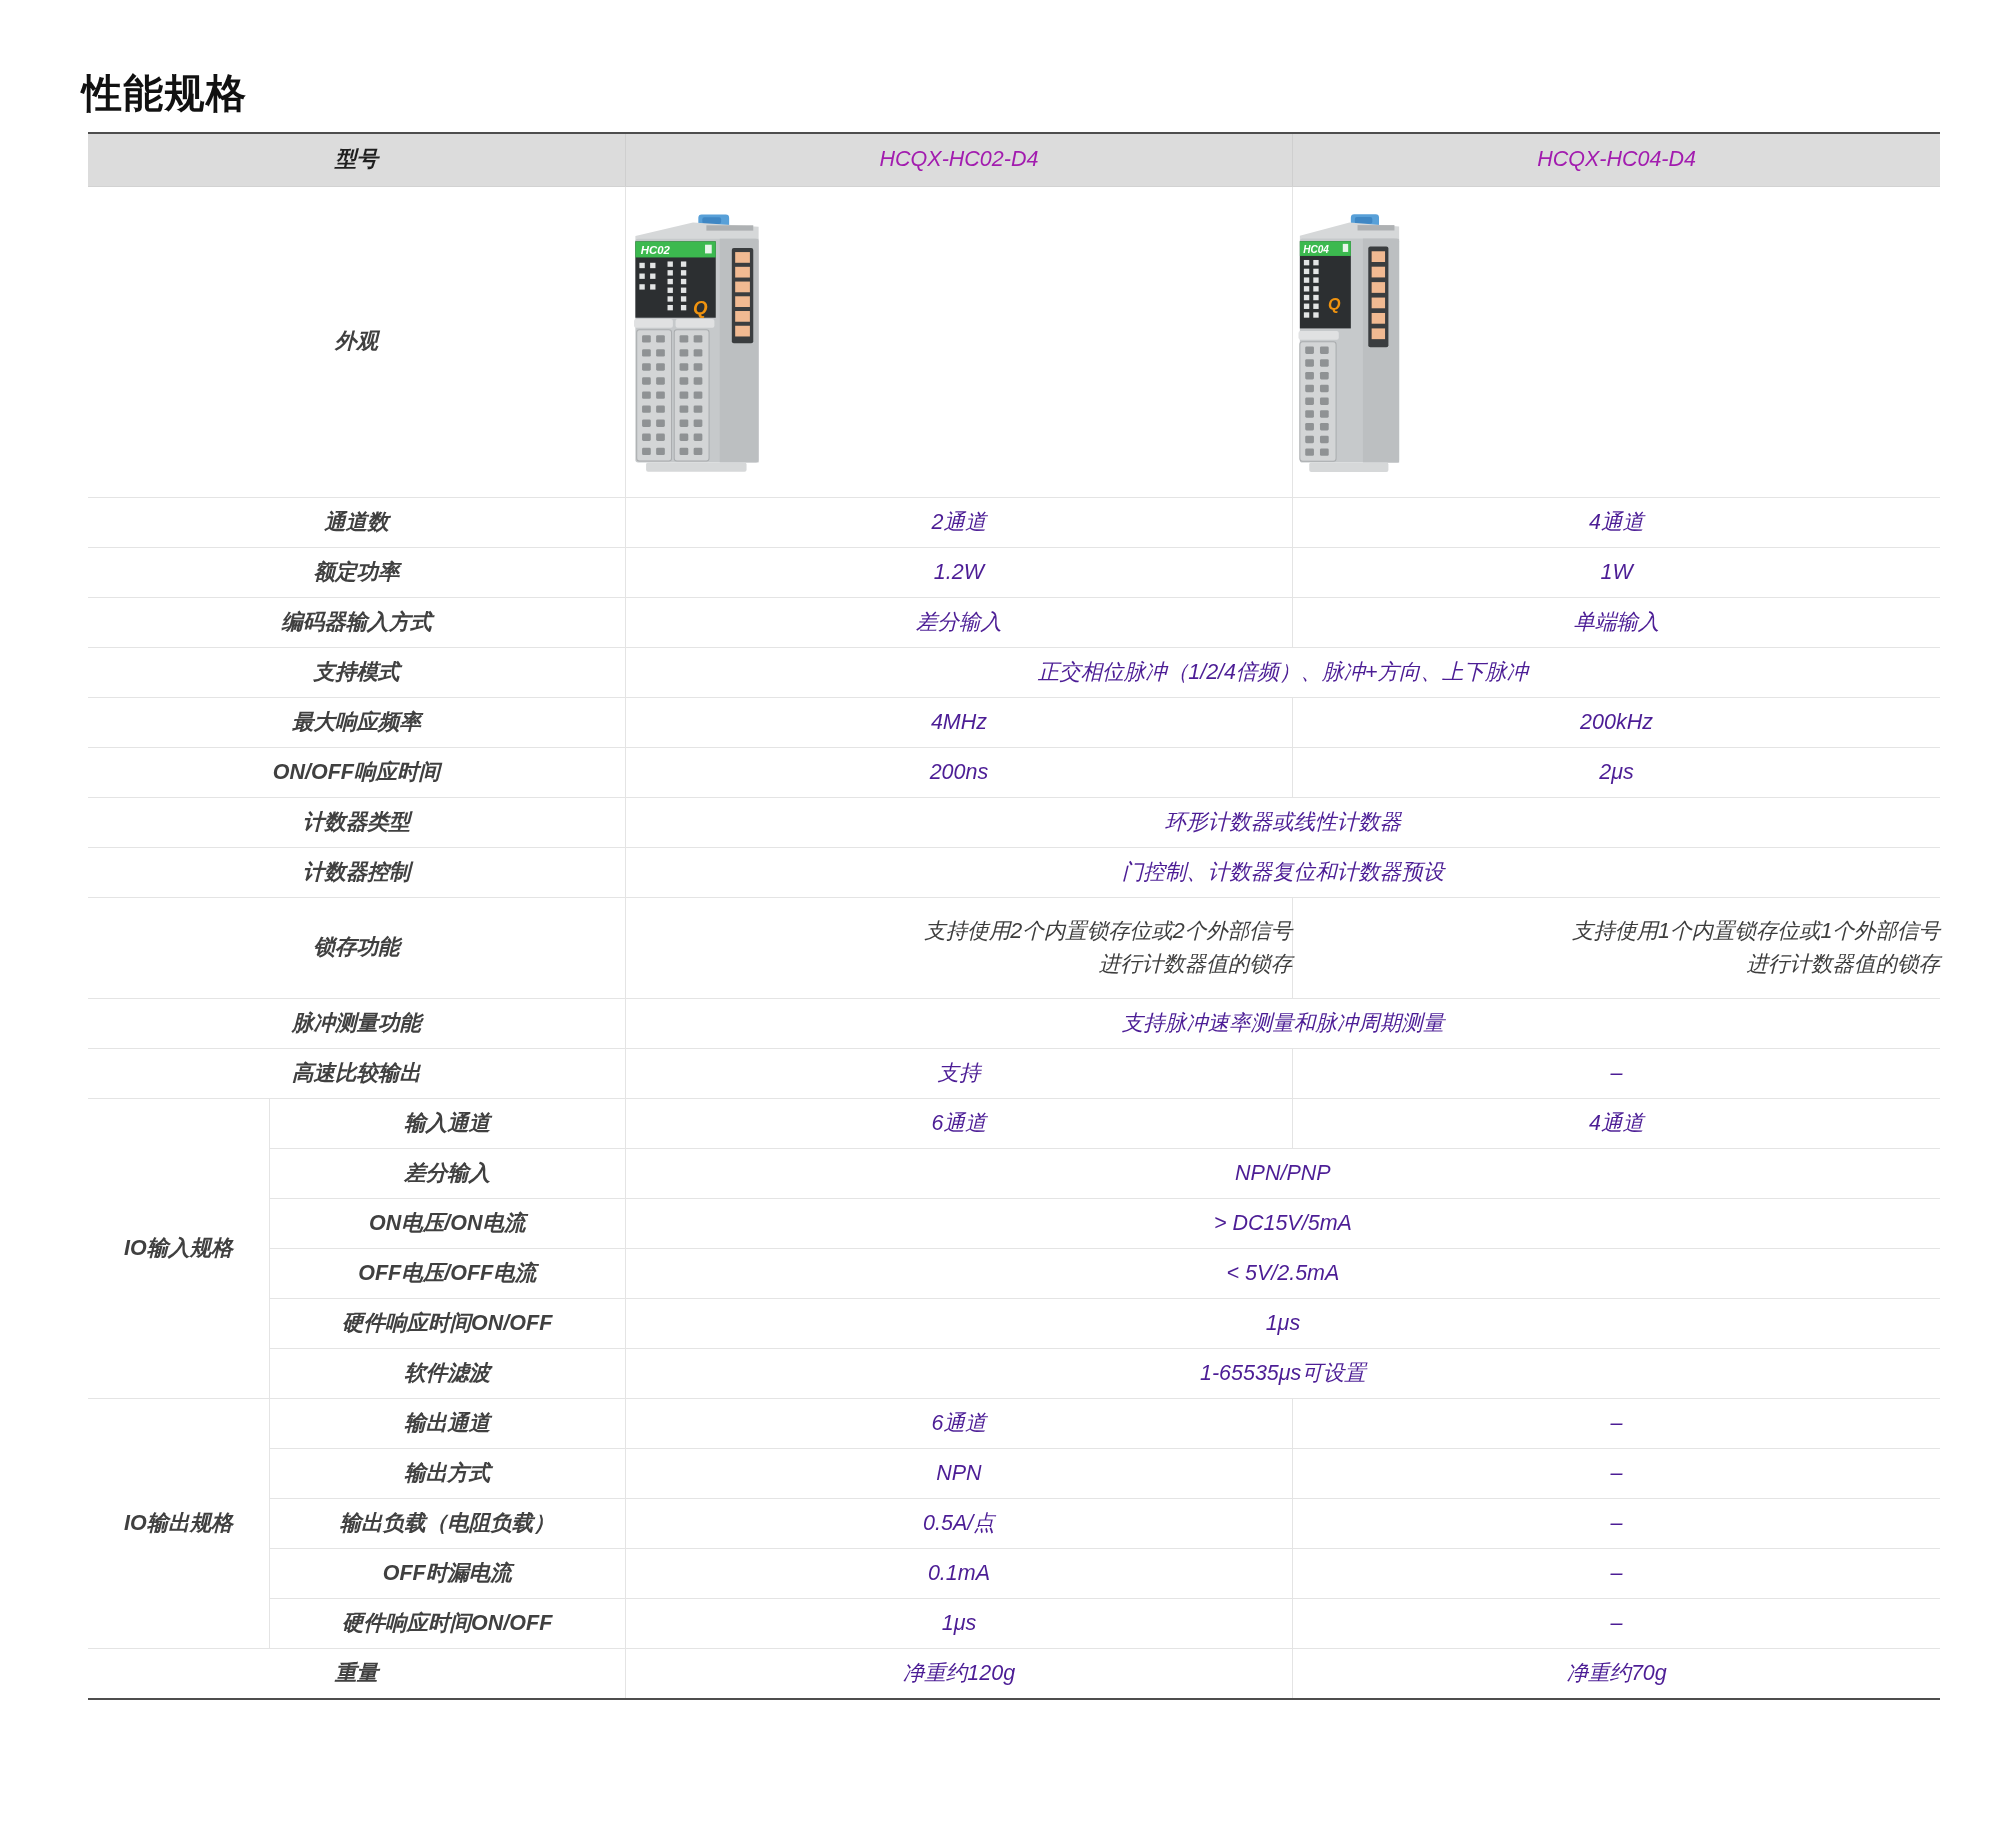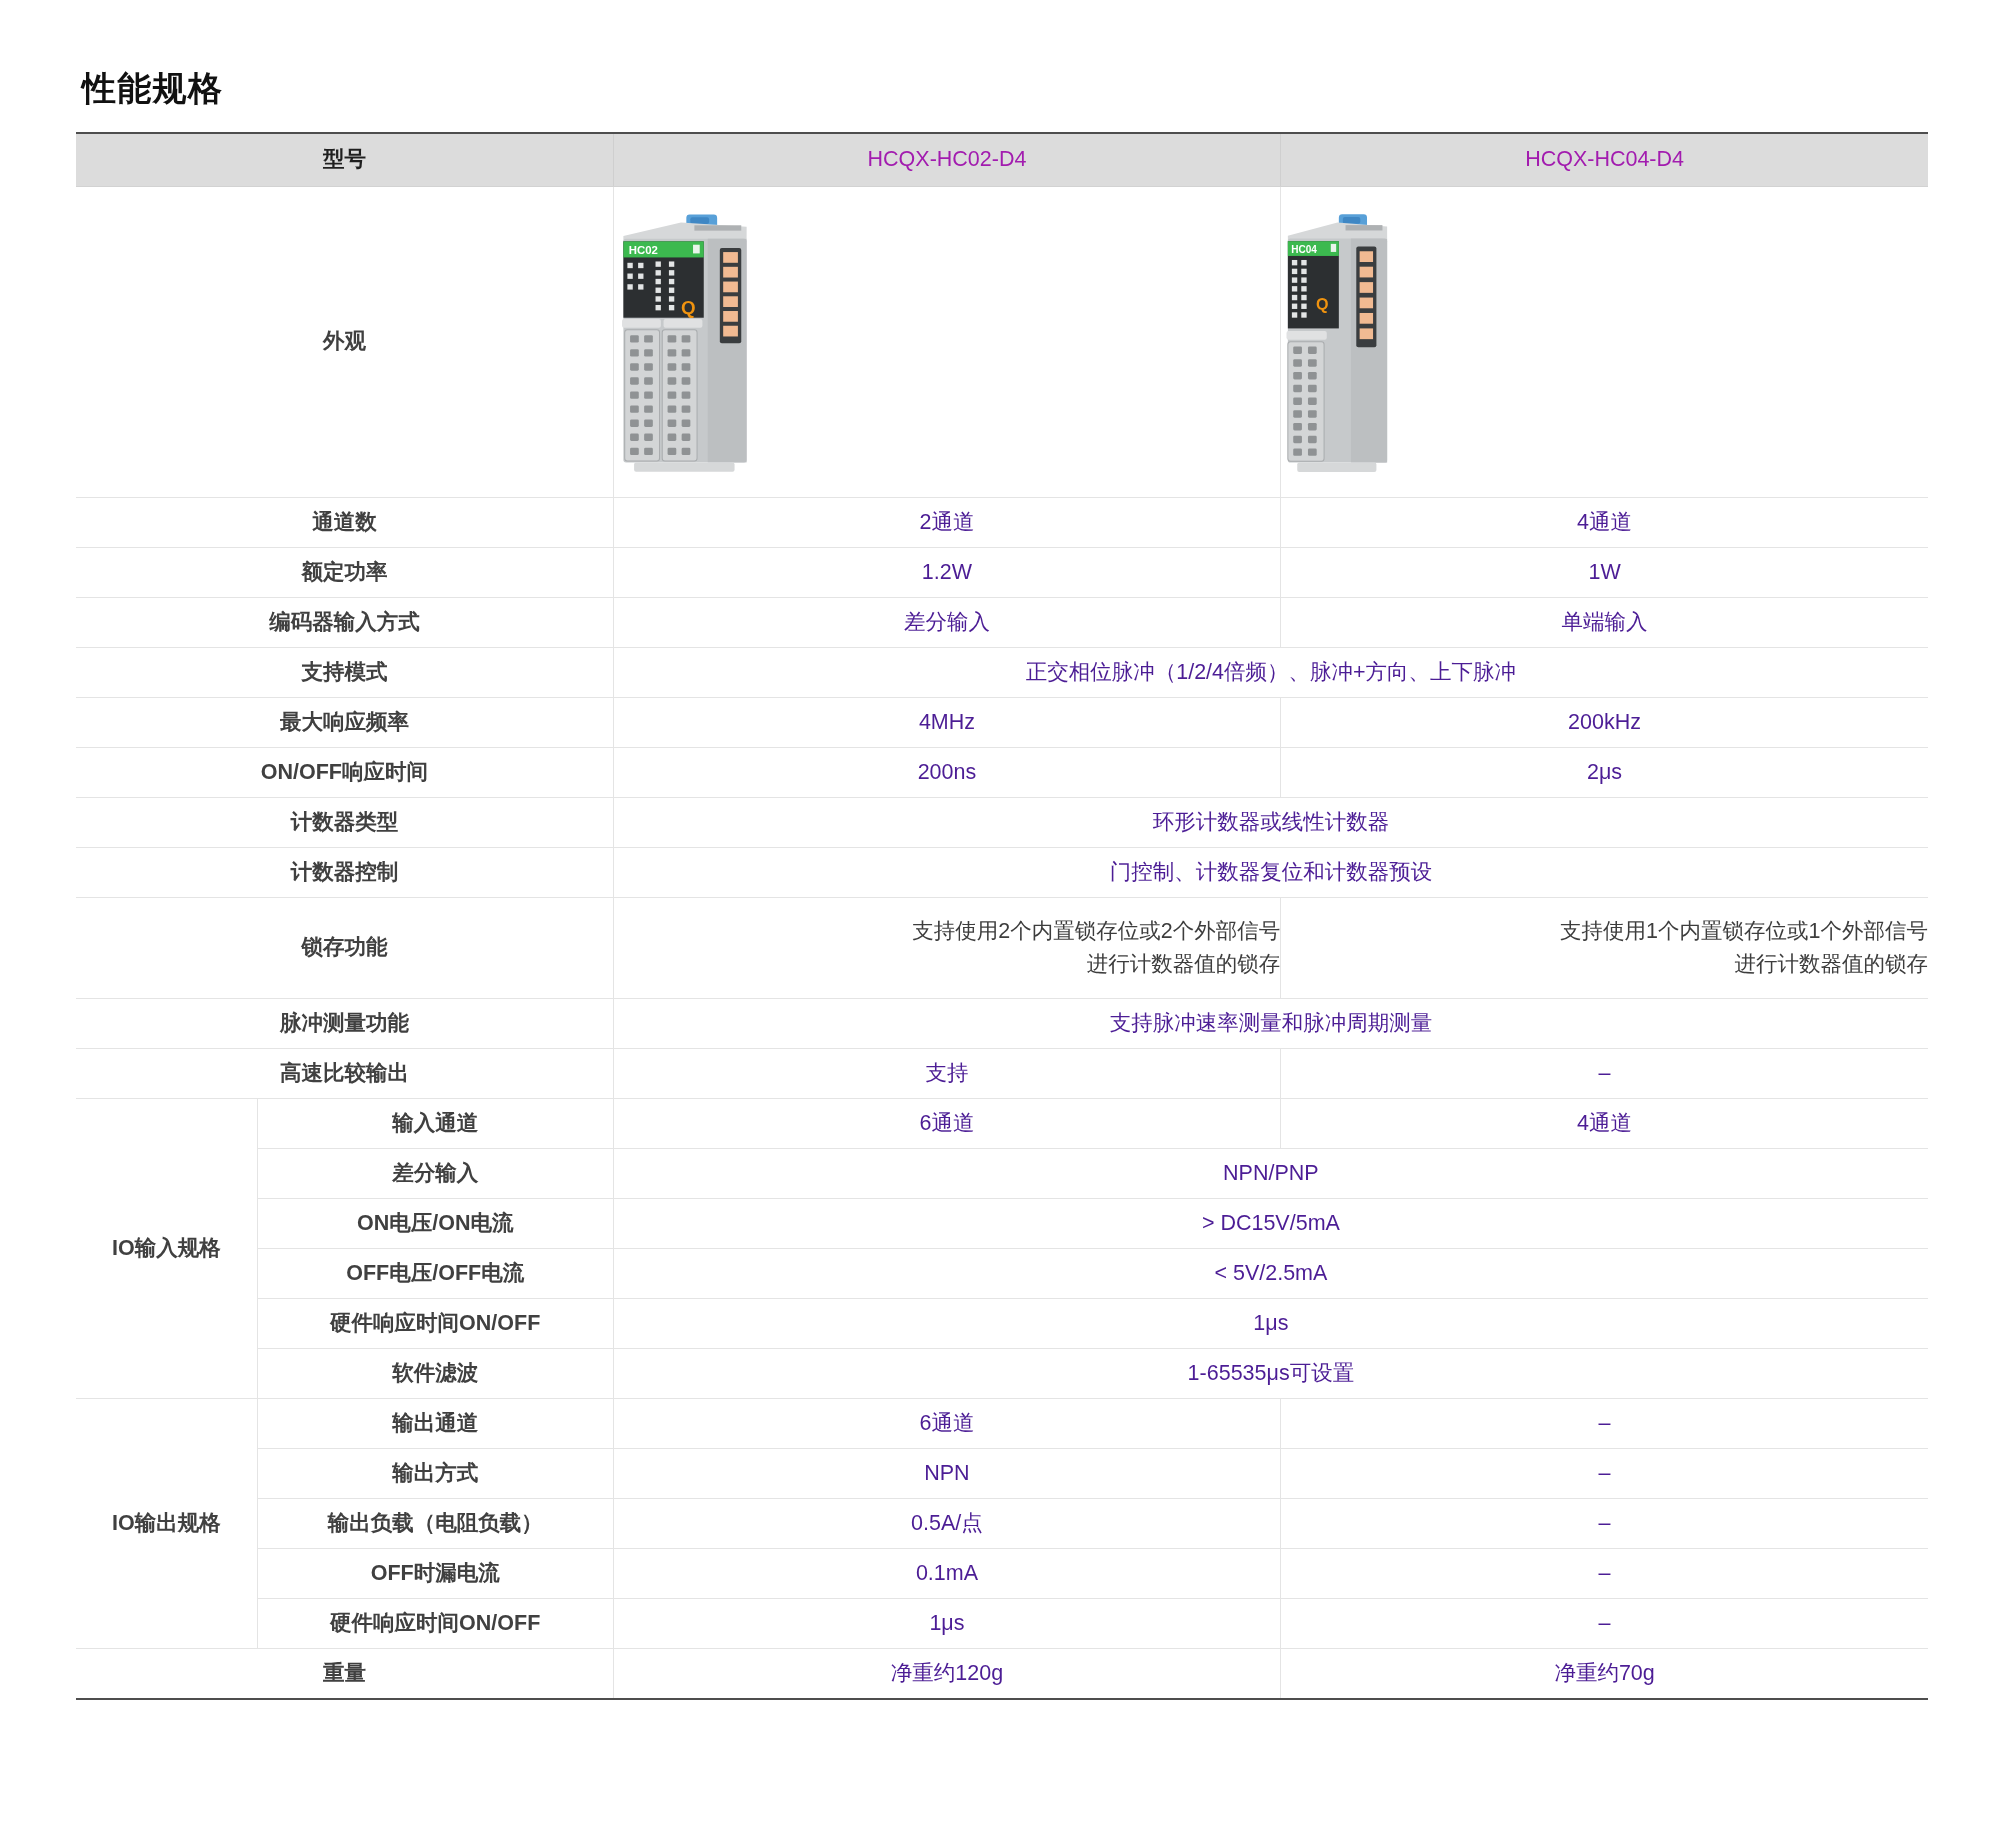--- a/index.html
+++ b/index.html
@@ -5,31 +5,32 @@
   html,body{margin:0;padding:0;background:#ffffff;}
   .page{
     position:relative;
     width:2015px;height:1843px;
     background:#ffffff;
     font-family:"Liberation Sans","DejaVu Sans",sans-serif;
     color:#1a1a1a;
   }
   .page-title{
     position:absolute;left:82px;top:66px;
-    font-size:34px;font-weight:700;color:#111111;
+    font-size:40px;font-weight:700;color:#111111;
     letter-spacing:1.3px;
   }
   table.spec{
-    position:absolute;left:76px;top:132px;
+    position:absolute;left:88px;top:132px;
     width:1852px;
     border-collapse:collapse;
     table-layout:fixed;
     border-top:2.7px solid #4e4e4e;
     border-bottom:2.7px solid #4e4e4e;
     font-size:21.5px;
+    font-style:italic;
   }
   td,th{
     padding:0;
     vertical-align:middle;
     text-align:center;
     line-height:1.35;
   }
   tr.hdr th{
     height:52px;
     background:#dcdcdc;

